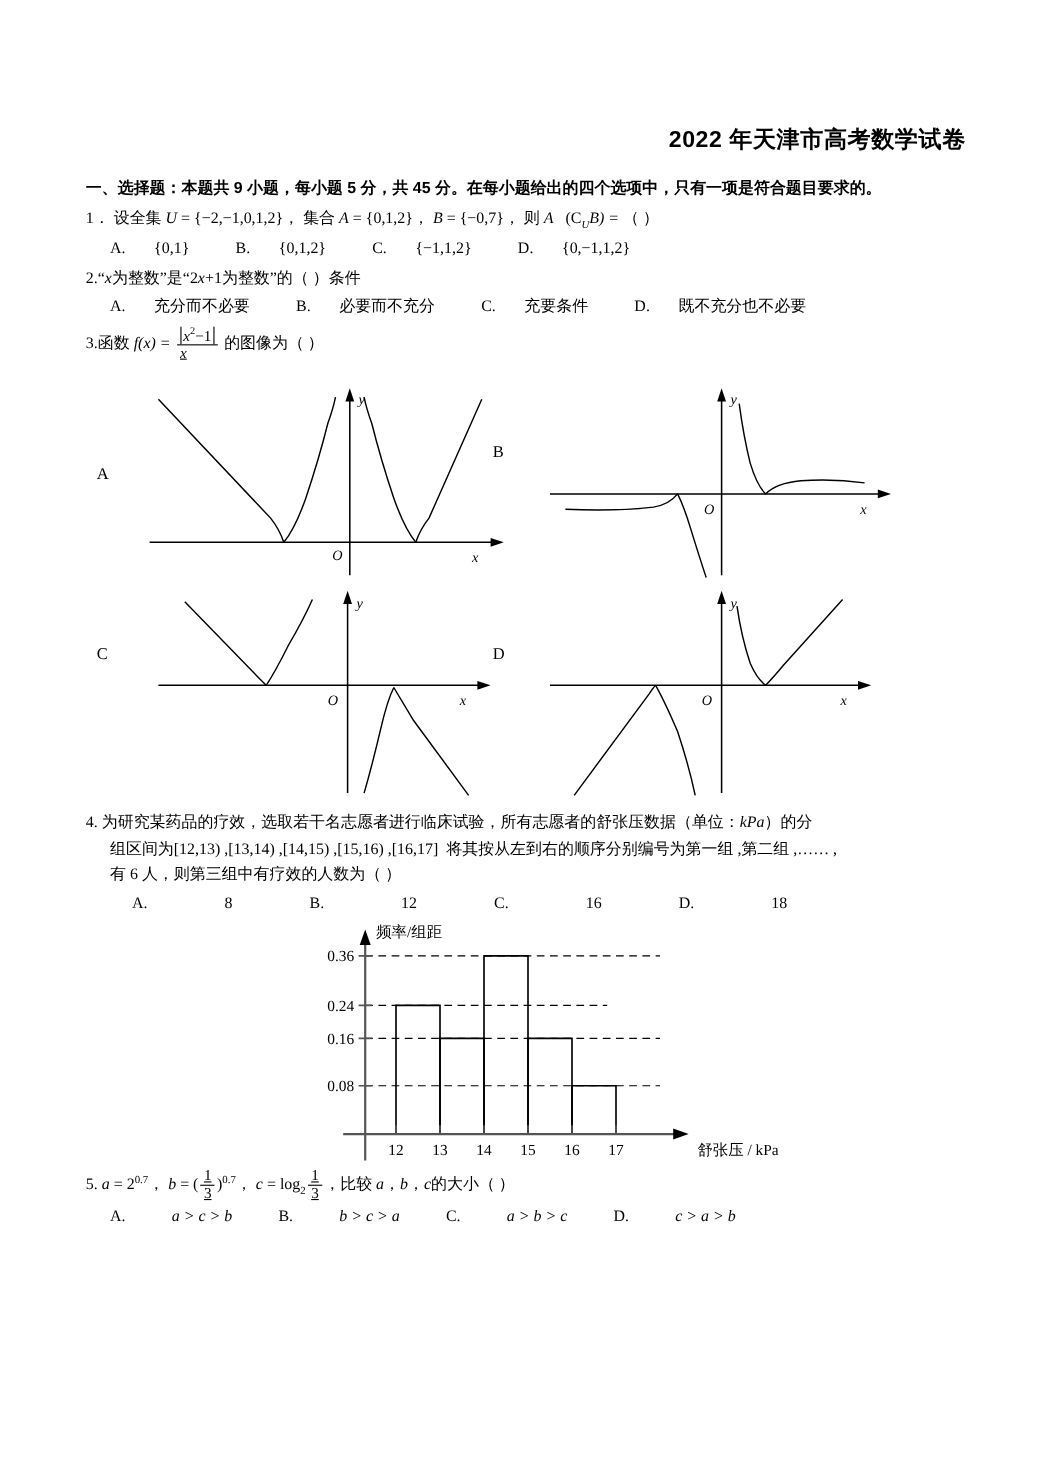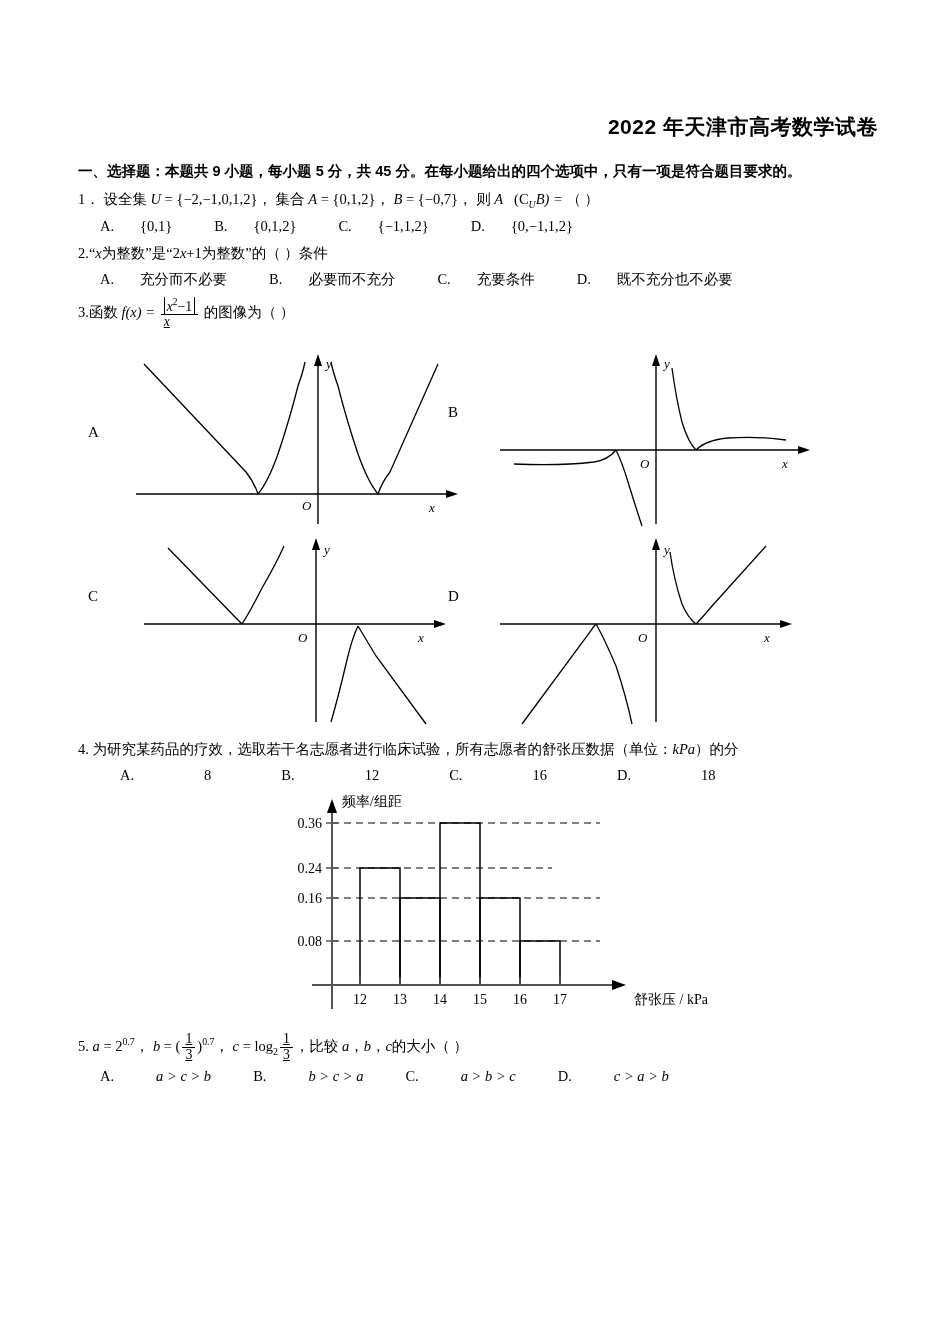--- a/index.html
+++ b/index.html
@@ -258,20 +258,25 @@
         </div>
 
       </div>
     </div>
 
     <div class="q" style="margin-top:2px;">
       <div class="q-body">
         <span>4.</span>
         <span>为研究某药品的疗效，选取若干名志愿者进行临床试验，所有志愿者的舒张压数据（单位：</span><span class="mi">kPa</span><span>）的分</span>
       </div>
+      <div class="q-body" style="padding-left:22px;">
+        <span>组区间为</span><span class="mn">[12,13)</span> ,<span class="mn">[13,14)</span> ,<span class="mn">[14,15)</span> ,<span class="mn">[15,16)</span> ,<span class="mn">[16,17]</span>&nbsp;
+        <span>将其按从左到右的顺序分别编号为第一组 ,第二组 ,…… ,</span>
+      </div>
+      <div class="q-body" style="padding-left:22px;">有 6 人，则第三组中有疗效的人数为（    ）</div>
       <div class="opts" style="padding-left:42px;">
         <span class="ol"><span class="opt-label">A.</span><span class="sp4"></span><span class="mn">8</span></span><span class="sp4"></span><span class="ol"><span class="opt-label">B.</span><span class="sp4"></span><span class="mn">12</span></span><span class="sp4"></span><span class="ol"><span class="opt-label">C.</span><span class="sp4"></span><span class="mn">16</span></span><span class="sp4"></span><span class="ol"><span class="opt-label">D.</span><span class="sp4"></span><span class="mn">18</span></span>
       </div>
 
       <div class="hist-wrap">
         <svg width="440" height="228" viewBox="0 0 440 228" style="position:absolute; left:214px; top:0;">
 
           <line x1="40" y1="34" x2="308" y2="34" stroke="#000" stroke-width="1" stroke-dasharray="7,5"></line>
           <line x1="40" y1="79" x2="260" y2="79" stroke="#000" stroke-width="1" stroke-dasharray="7,5"></line>
           <line x1="40" y1="109" x2="308" y2="109" stroke="#000" stroke-width="1" stroke-dasharray="7,5"></line>
@@ -315,21 +320,21 @@
           <text x="188" y="215" font-size="14" text-anchor="middle">15</text>
           <text x="228" y="215" font-size="14" text-anchor="middle">16</text>
           <text x="268" y="215" font-size="14" text-anchor="middle">17</text>
 
           <text x="50" y="17" font-size="14" font-family="Liberation Sans, DejaVu Sans, sans-serif">频率/组距</text>
           <text x="342" y="215" font-size="14" font-family="Liberation Sans, DejaVu Sans, sans-serif">舒张压 / kPa</text>
         </svg>
       </div>
     </div>
 
-    <div class="q" style="margin-top:16px;">
+    <div class="q" style="margin-top:0;">
       <div class="q-body" style="line-height:1.2;">
         <span>5.</span>
         <span class="mi">a</span>
         = <span class="mn">2</span><span class="mn sup">0.7</span>，
         <span class="mi">b</span>
         = (<span class="frac"><span class="num mn">1</span><span class="den mn">3</span></span>)<span class="mn sup">0.7</span>，
         <span class="mi">c</span>
         = <span class="mn">log</span><span class="mn sub">2</span><span class="frac"><span class="num mn">1</span><span class="den mn">3</span></span><span>，比较</span>
         <span class="mi">a</span>，<span class="mi">b</span>，<span class="mi">c</span><span>的大小（    ）</span>
       </div>

